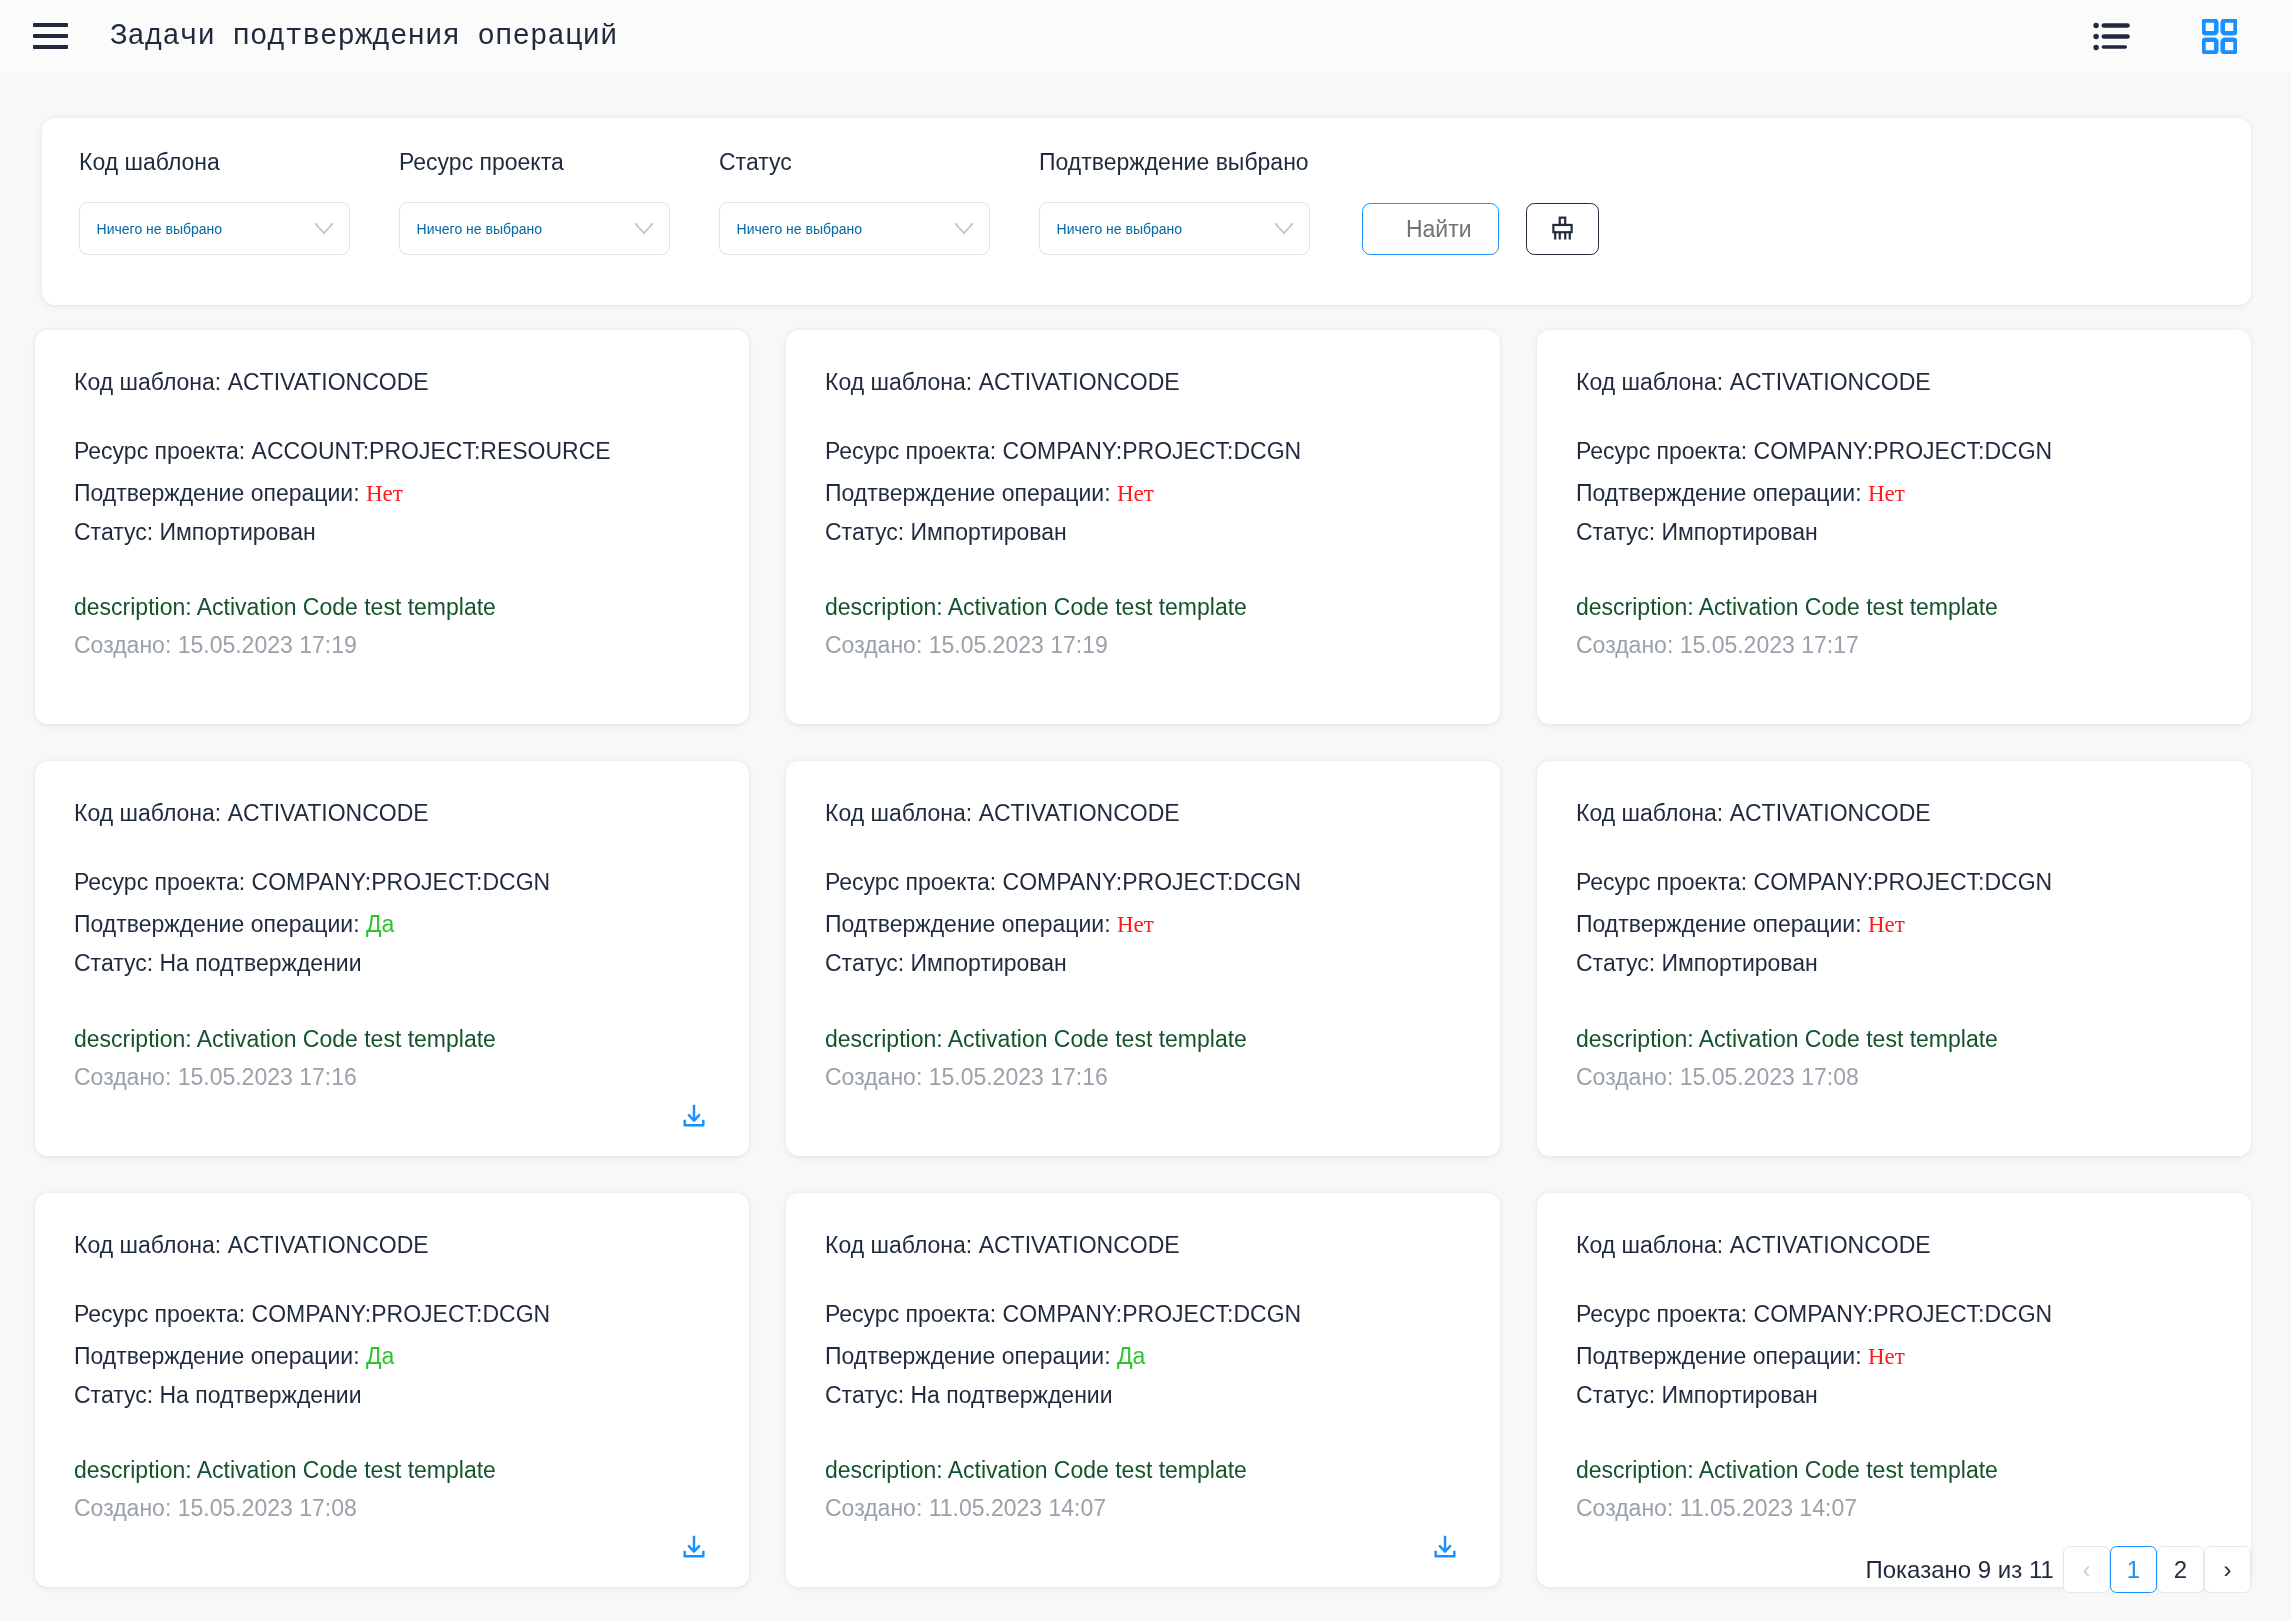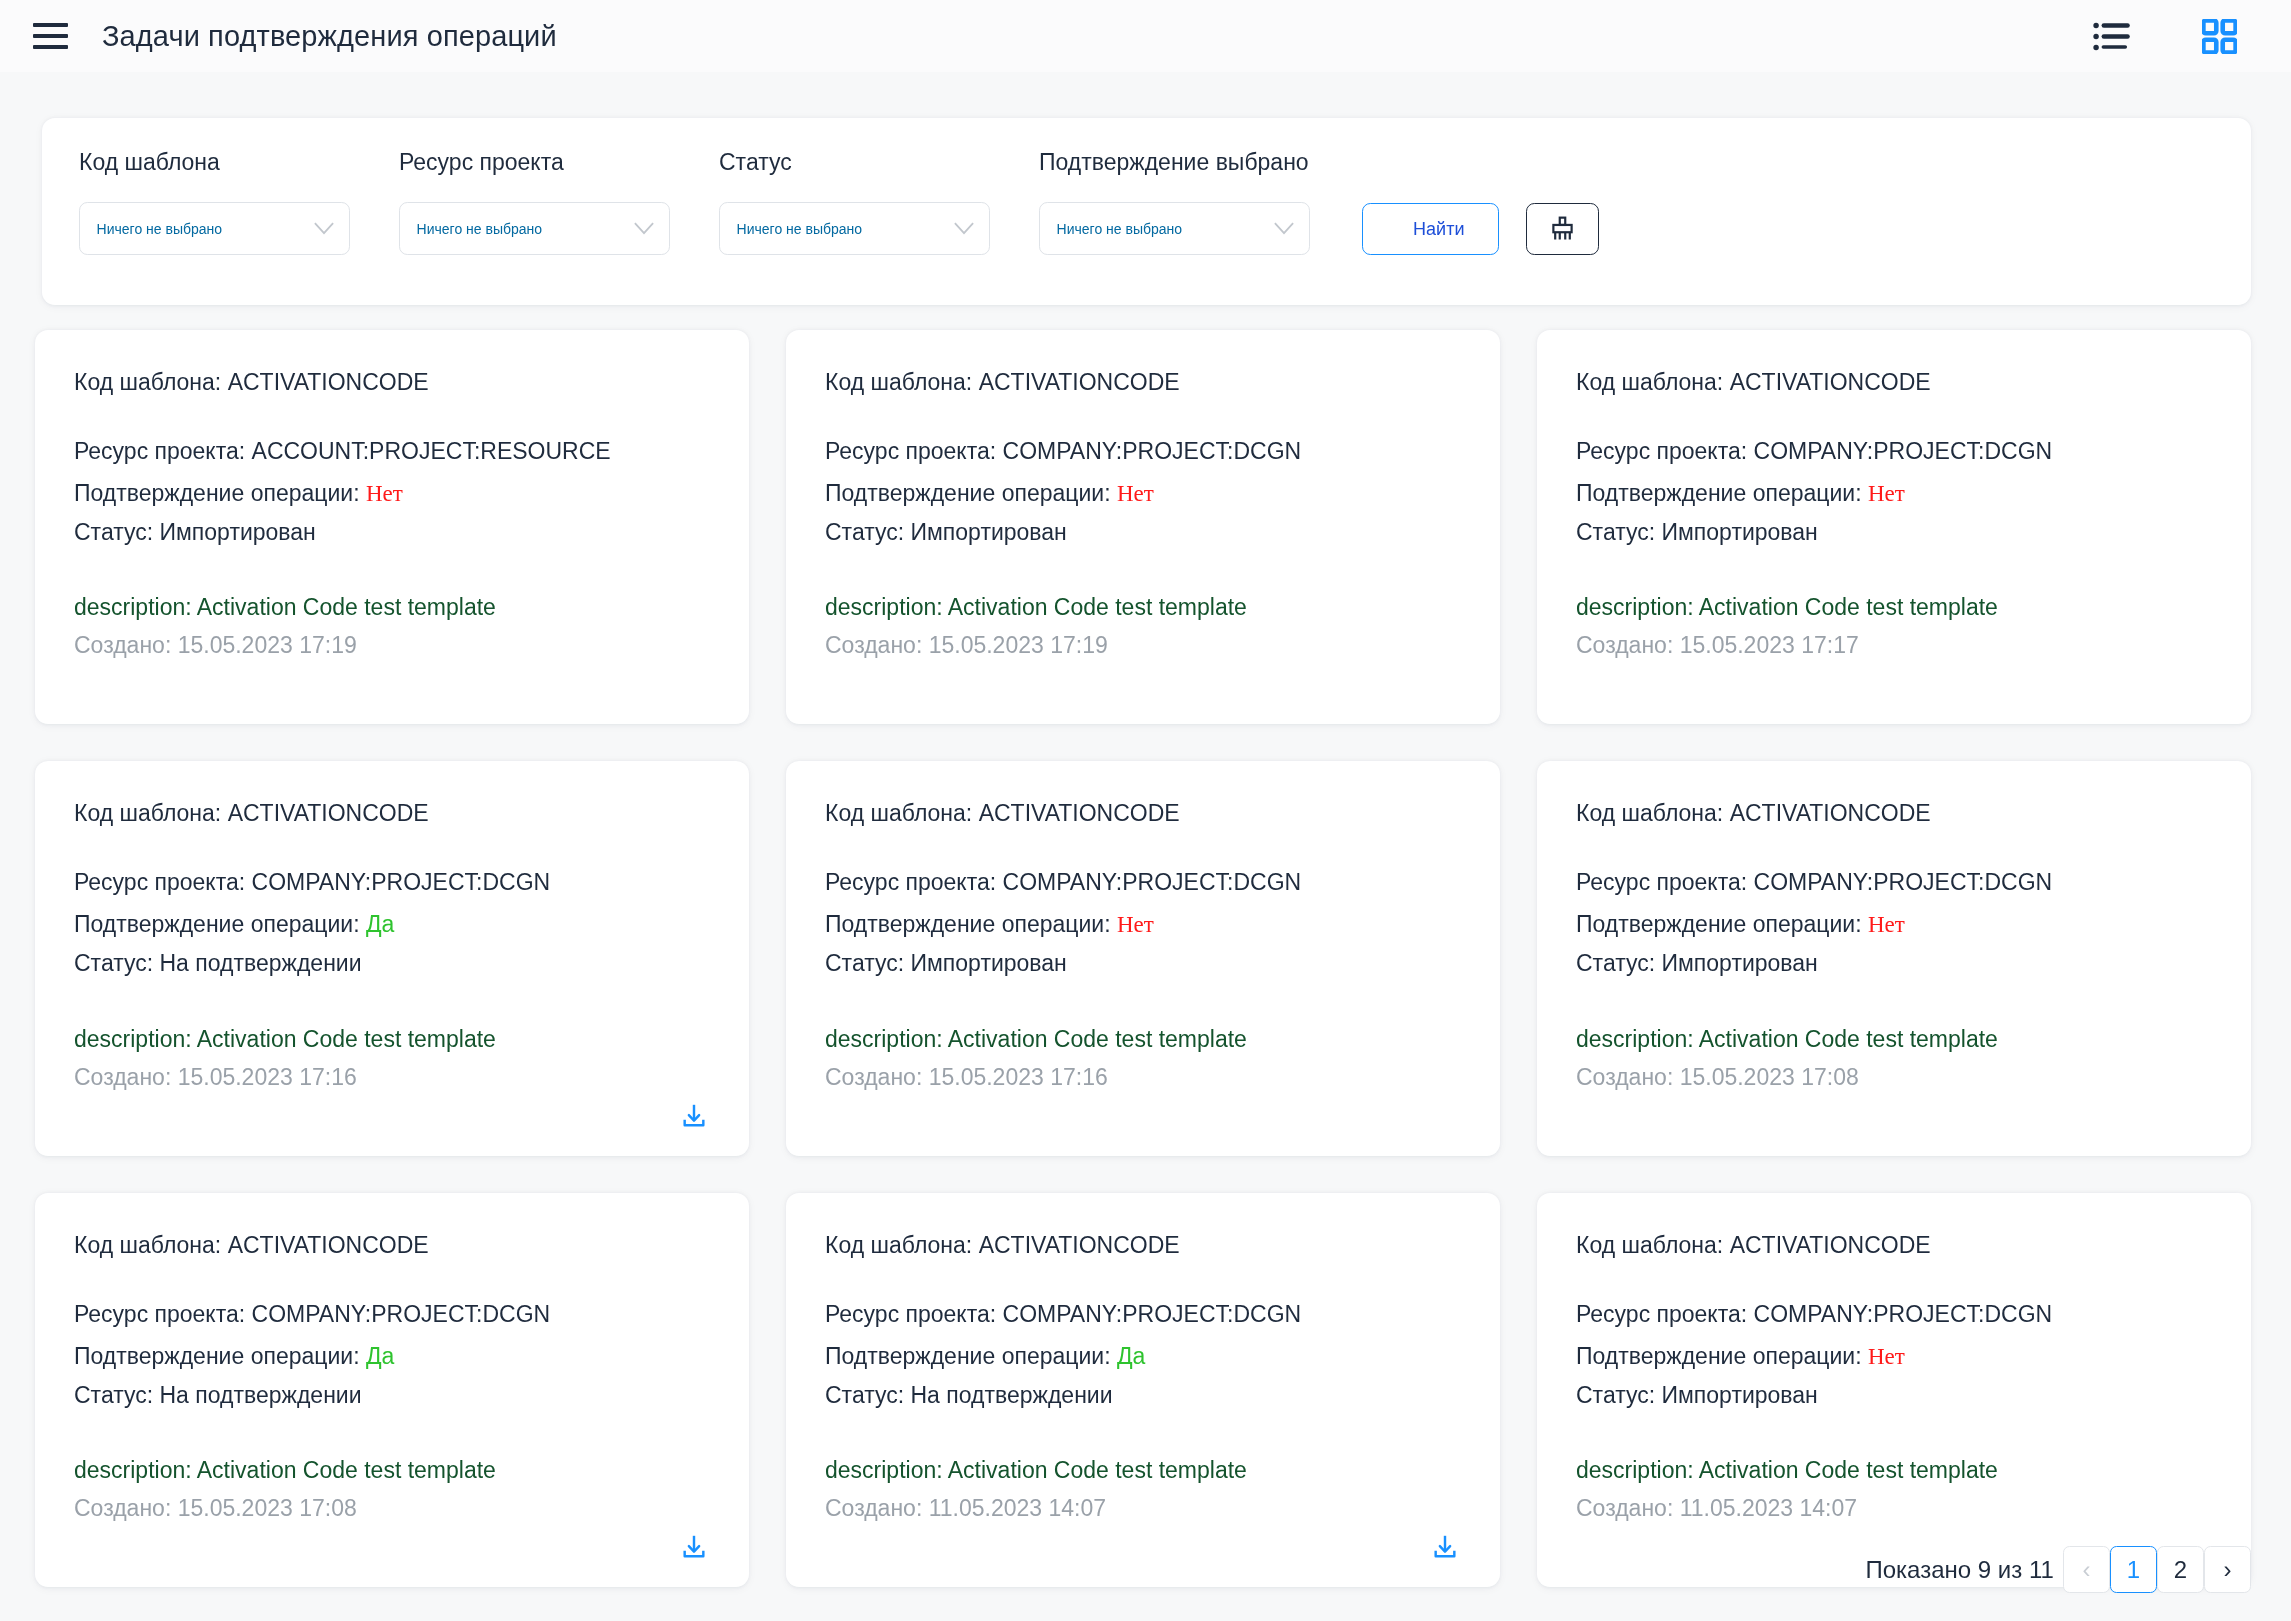--- a/index.html
+++ b/index.html
@@ -27,26 +27,27 @@
   .burger {
     width: 37px; height: 37px;
     display: flex; flex-direction: column; justify-content: center;
     gap: 6.5px; cursor: pointer; flex: 0 0 auto;
   }
   .burger span {
     display: block; width: 35px; height: 4.6px;
     background: #1f2b3d; border-radius: 0.9px;
   }
   .appbar-title {
-    margin-left: 32px;
+    margin-left: 40px;
     font-size: 29px;
     color: #1f2b3d;
     font-weight: 400;
     letter-spacing: 0.1px;
     white-space: nowrap;
+    font-family: Liberation Mono, monospace;
   }
   .appbar-spacer { flex: 1 1 auto; }
   .view-toggle {
     display: flex; align-items: center; gap: 65px;
   }
   .icon-btn {
     width: 42px; height: 42px;
     display: flex; align-items: center; justify-content: center;
     cursor: pointer; background: none; border: none; padding: 0;
   }
@@ -85,22 +86,22 @@
   .caret { flex: 0 0 auto; margin-left: 7.4px; }
   .filter-actions {
     display: flex; align-items: center;
     margin-top: 54px; margin-left: 2.8px; gap: 27px;
   }
   .btn-find {
     width: 137px; height: 52px;
     border: 0.9px solid #1890ff;
     border-radius: 8.3px;
     background: #fff;
-    color: #1d4ed8;
-    font-size: 18px;
+    color: #737373;
+    font-size: 23px;
     font-family: "Liberation Sans", sans-serif;
     cursor: pointer;
     display: flex; align-items: center; justify-content: center; padding-left: 23px;
   }
   .btn-clear {
     width: 73px; height: 52px;
     border: 1.4px solid #1f2b3d;
     border-radius: 8.3px;
     background: #fff;
     cursor: pointer;

